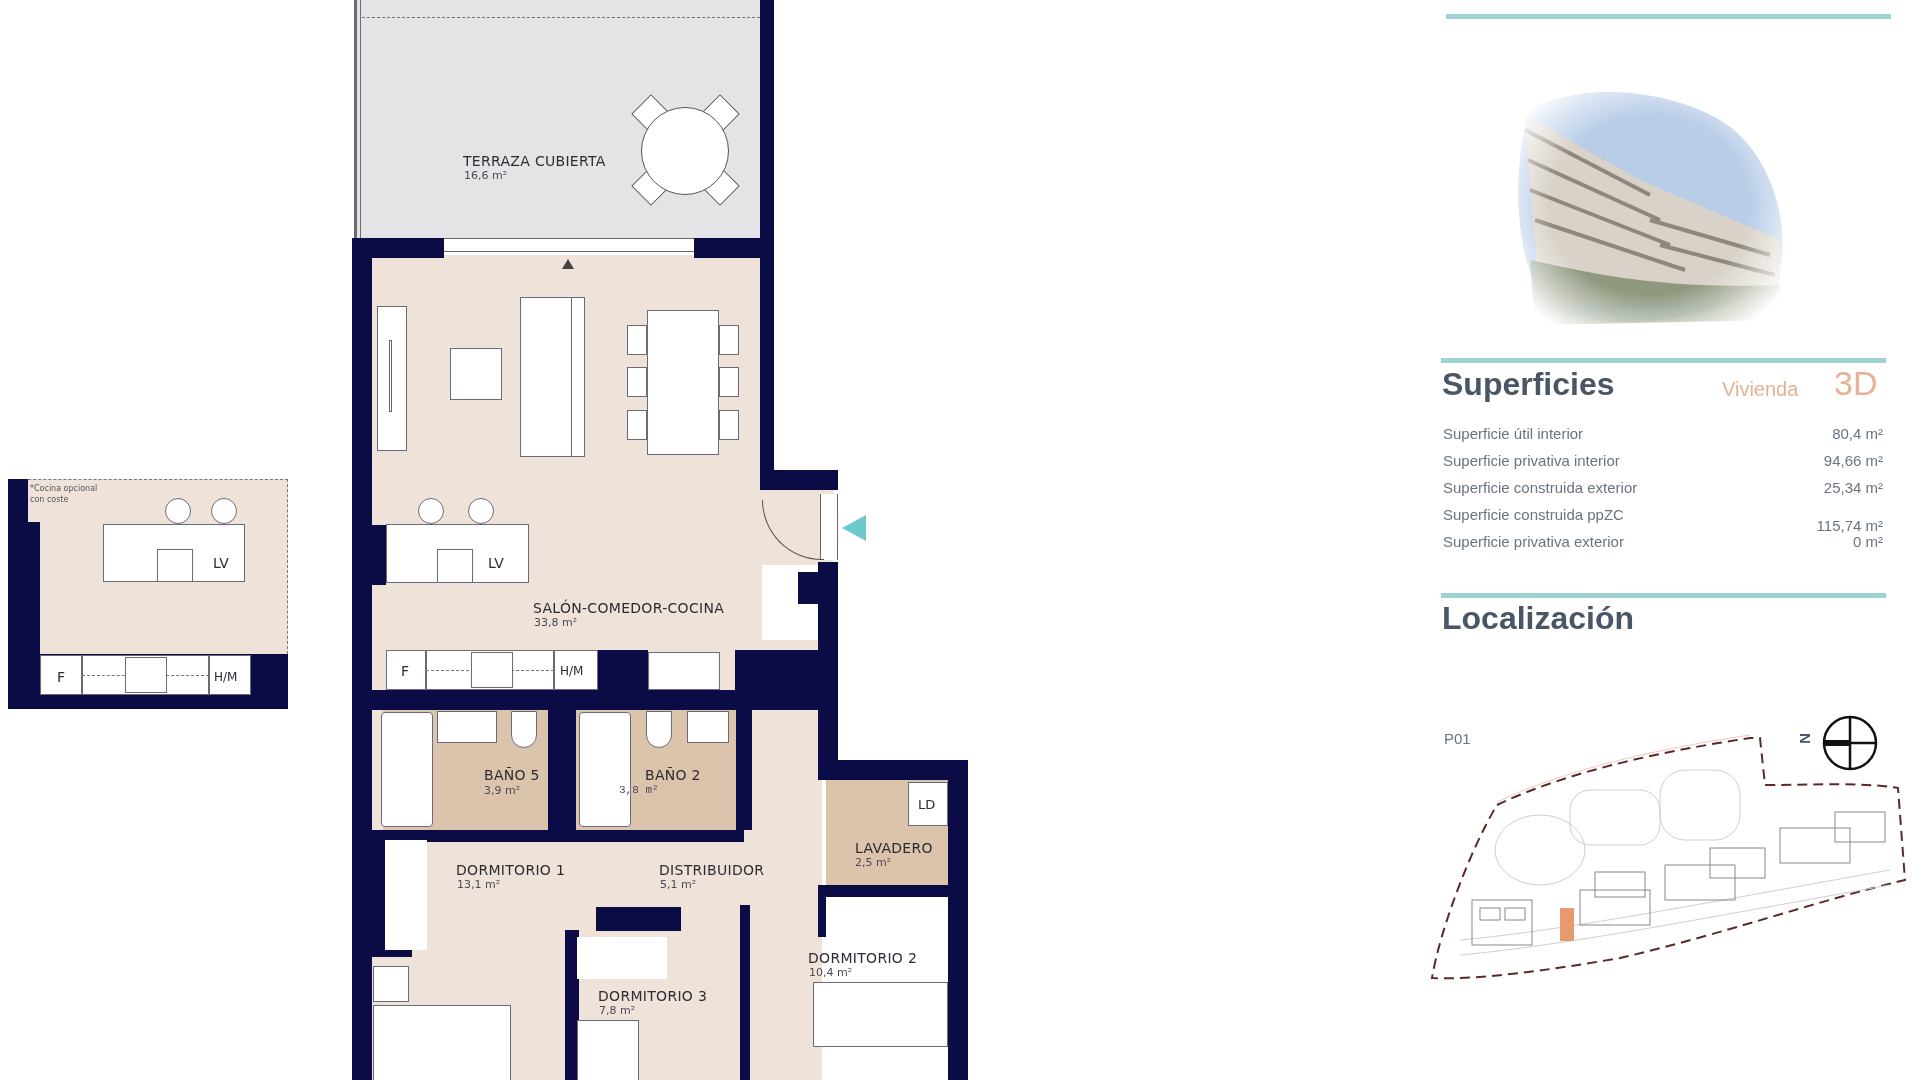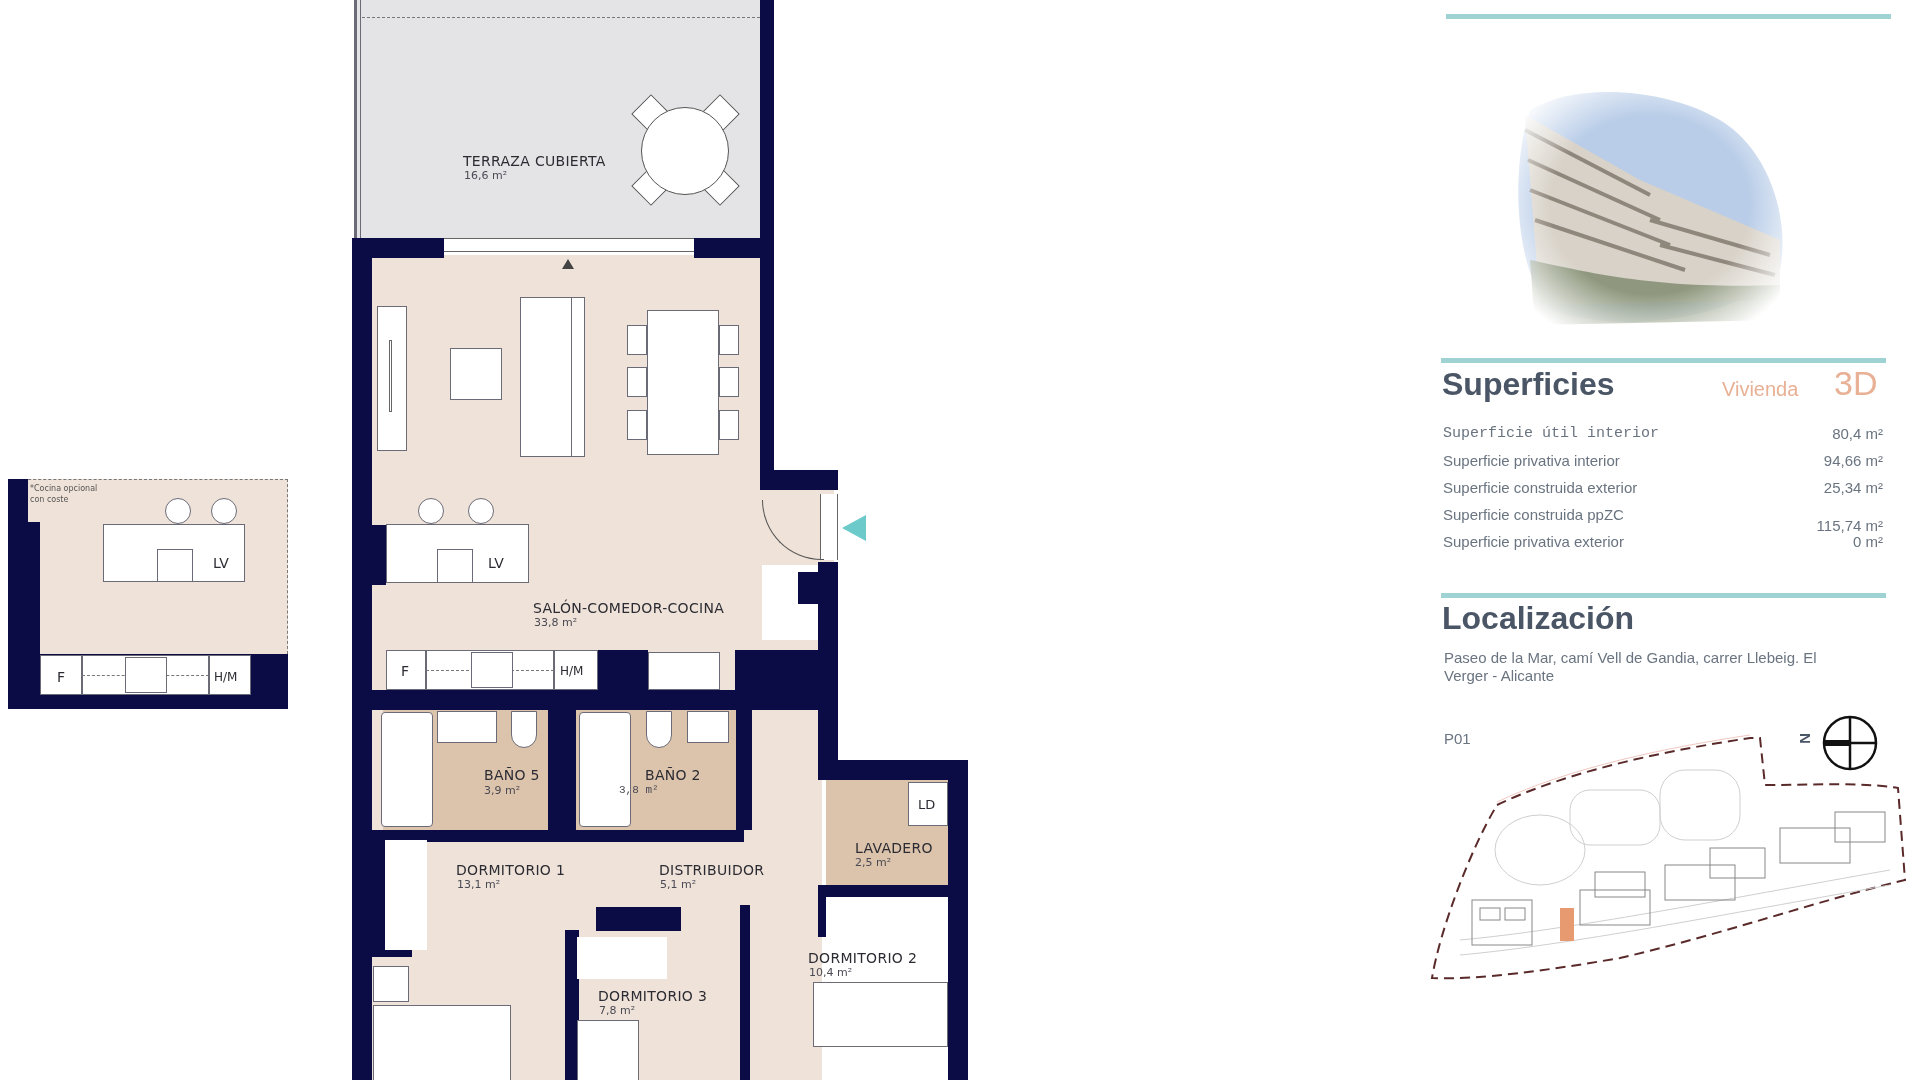--- a/index.html
+++ b/index.html
@@ -197,38 +197,34 @@
       <rect x="0" y="0" width="300" height="270" fill="url(#fade)"></rect>
     </svg>
   </div>
 
   <div class="rule" style="left:41px;top:358px;width:445px;"></div>
   <div class="h1" style="left:42px;top:366px;font-size:32px;">Superficies</div>
   <div class="abs" style="left:322px;top:378px;font-size:20px;color:#e8b094;">Vivienda</div>
   <div class="abs" style="left:434px;top:364px;font-size:34px;color:#e8b094;">3D</div>
 
   <div>
-    <div class="row-label" style="left:43px;top:425px;font-family:Liberation Mono, monospace;">Superficie útil interior</div>
+    <div class="row-label" style="left:43px;top:425px;">Superficie útil interior</div>
     <div class="row-value" style="top:425px;">80,4 m²</div>
     <div class="row-label" style="left:43px;top:452px;">Superficie privativa interior</div>
     <div class="row-value" style="top:452px;">94,66 m²</div>
     <div class="row-label" style="left:43px;top:479px;">Superficie construida exterior</div>
     <div class="row-value" style="top:479px;">25,34 m²</div>
     <div class="row-label" style="left:43px;top:506px;">Superficie construida ppZC</div>
     <div class="row-value" style="top:506px;margin-top:11px;">115,74 m²</div>
     <div class="row-label" style="left:43px;top:533px;">Superficie privativa exterior</div>
     <div class="row-value" style="top:533px;margin-left:16px;">0 m²</div>
   </div>
 
   <div class="rule" style="left:41px;top:593px;width:445px;"></div>
   <div class="h1" style="left:42px;top:600px;font-size:32px;">Localización</div>
-  <div class="abs" style="left:44px;top:649px;font-size:15px;color:#6a7480;line-height:18px;">
-    <div>Paseo de la Mar, camí Vell de Gandia, carrer Llebeig. El</div>
-    <div>Verger - Alicante</div>
-  </div>
   <div class="abs" style="left:44px;top:730px;font-size:15px;color:#6a7480;">P01</div>
 
   <div class="abs" style="left:400px;top:730px;font-size:15px;font-weight:bold;color:#4a5566;transform:rotate(90deg);">N</div>
   <svg class="abs" style="left:420px;top:713px;" width="60" height="60" viewBox="0 0 60 60">
     <circle cx="30" cy="30" r="26" fill="none" stroke="#111" stroke-width="2.5"></circle>
     <line x1="30" y1="4" x2="30" y2="56" stroke="#111" stroke-width="2.5"></line>
     <line x1="4" y1="30" x2="56" y2="30" stroke="#111" stroke-width="2.5"></line>
     <rect x="4" y="27" width="26" height="6" fill="#111"></rect>
   </svg>
 

